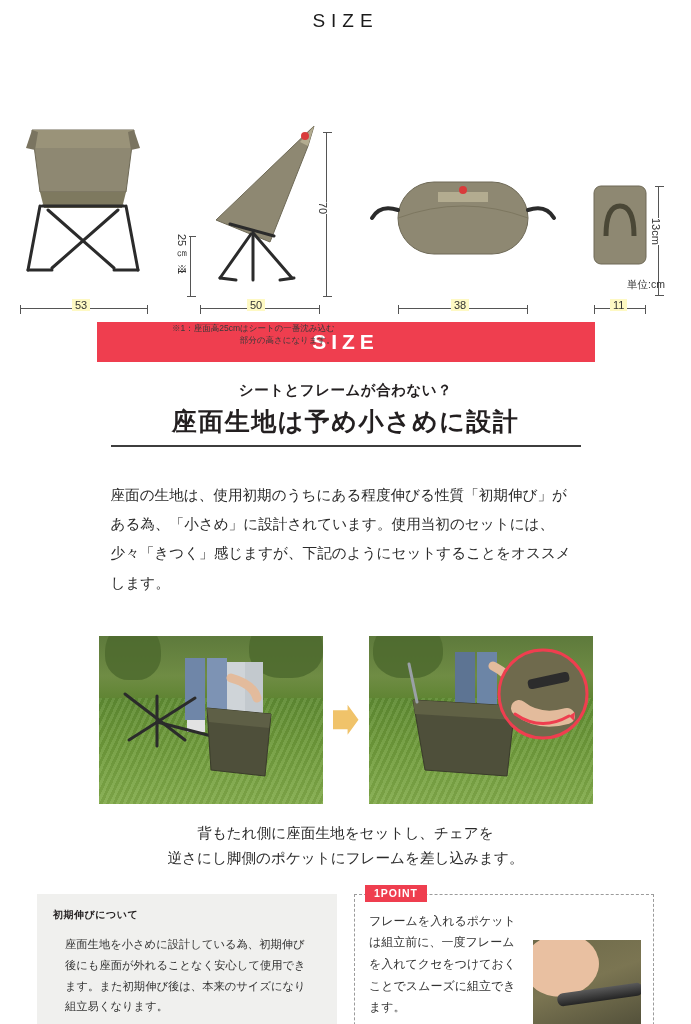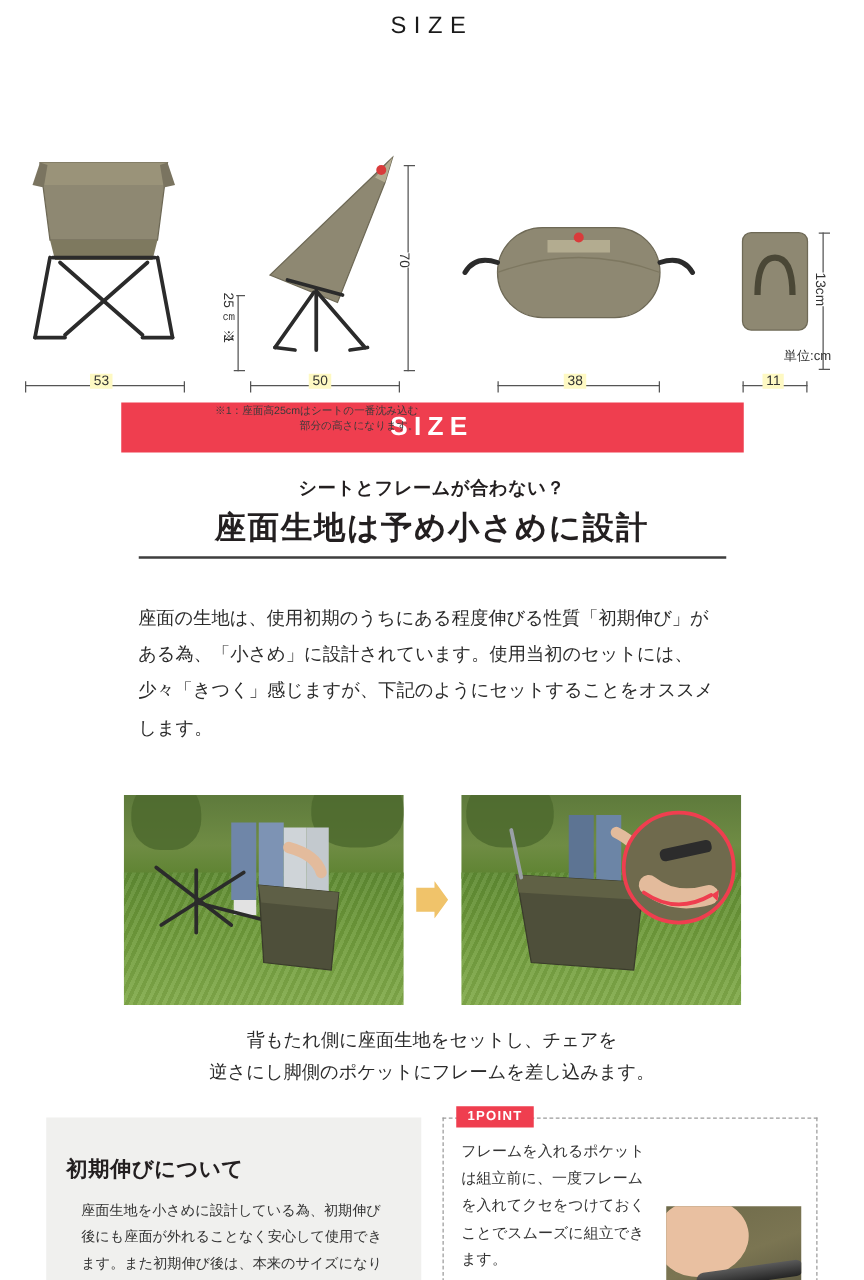--- a/index.html
+++ b/index.html
@@ -194,22 +194,22 @@
     justify-content: center;
     gap: 17px;
     margin-top: 22px;
   }
   .box-left {
     width: 300px;
     background: #f0f0ee;
     padding: 14px 16px 16px;
   }
   .box-left h3 {
-    margin: 16px 0 11px;
-    font-size: 17px;
+    margin: 0 0 11px;
+    font-size: 10px;
     font-weight: bold;
     letter-spacing: .5px;
   }
   .box-left p {
     margin: 12px;
     font-size: 11.3px;
     line-height: 1.85;
     color: #333;
   }
   .box-right {

